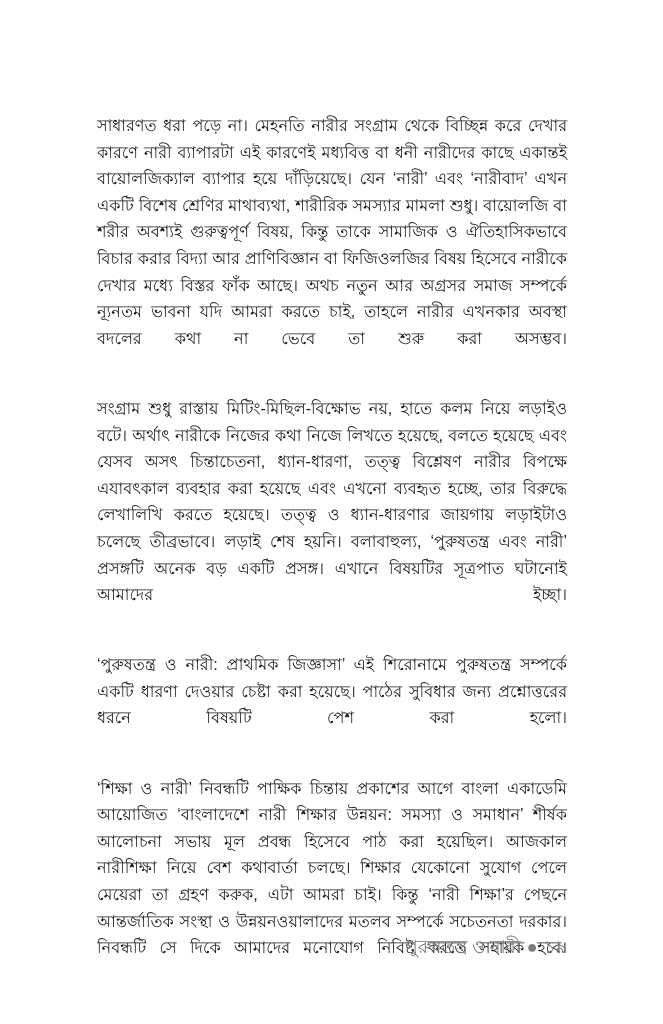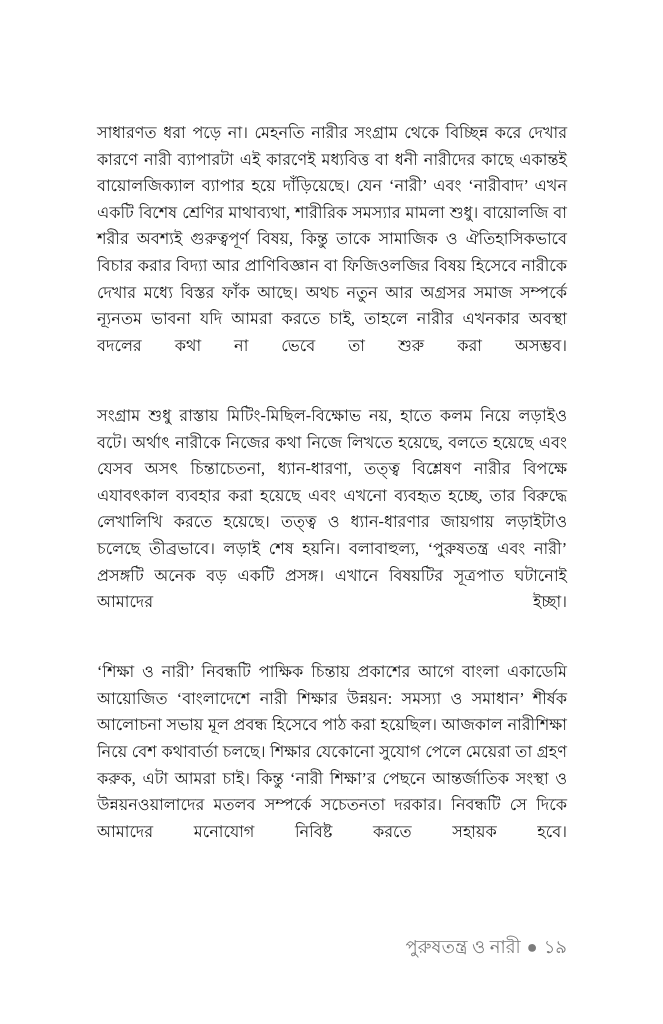--- a/index.html
+++ b/index.html
@@ -23,28 +23,28 @@
   }
 
   #text-block {
     position: absolute;
     left: 97px;
     top: 112px;
     width: 470px;
   }
 
   .para {
-    margin: 8px 0 17px 0;
+    margin: 0 0 17px 0;
     padding: 0;
     text-align: justify;
     text-justify: inter-word;
     font-size: 16.1px;
     line-height: 26.6px;
     color: #1a1a1a;
-    font-family: Liberation Serif, serif;
+    font-family: Liberation Sans, sans-serif;
     word-spacing: 0.02em;
     letter-spacing: 0;
     hyphens: none;
   }
 
   .para:last-of-type {
     margin-bottom: 0;
   }
 
   
@@ -76,20 +76,21 @@
   #footer .footer-page { color: #7b7b7b; }
 </style>
 </head>
 <body>
 
 <div id="page">
 
   <div id="text-block">
     <p class="para">সাধারণত ধরা পড়ে না। মেহনতি নারীর সংগ্রাম থেকে বিচ্ছিন্ন করে দেখার কারণে নারী ব্যাপারটা এই কারণেই মধ্যবিত্ত বা ধনী নারীদের কাছে একান্তই বায়োলজিক্যাল ব্যাপার হয়ে দাঁড়িয়েছে। যেন ‘নারী’ এবং ‘নারীবাদ’ এখন একটি বিশেষ শ্রেণির মাথাব্যথা, শারীরিক সমস্যার মামলা শুধু। বায়োলজি বা শরীর অবশ্যই গুরুত্বপূর্ণ বিষয়, কিন্তু তাকে সামাজিক ও ঐতিহাসিকভাবে বিচার করার বিদ্যা আর প্রাণিবিজ্ঞান বা ফিজিওলজির বিষয় হিসেবে নারীকে দেখার মধ্যে বিস্তর ফাঁক আছে। অথচ নতুন আর অগ্রসর সমাজ সম্পর্কে ন্যূনতম ভাবনা যদি আমরা করতে চাই, তাহলে নারীর এখনকার অবস্থা বদলের কথা না ভেবে তা শুরু করা অসম্ভব।</p>
     <p class="para">সংগ্রাম শুধু রাস্তায় মিটিং-মিছিল-বিক্ষোভ নয়, হাতে কলম নিয়ে লড়াইও বটে। অর্থাৎ নারীকে নিজের কথা নিজে লিখতে হয়েছে, বলতে হয়েছে এবং যেসব অসৎ চিন্তাচেতনা, ধ্যান-ধারণা, তত্ত্ব বিশ্লেষণ নারীর বিপক্ষে এযাবৎকাল ব্যবহার করা হয়েছে এবং এখনো ব্যবহৃত হচ্ছে, তার বিরুদ্ধে লেখালিখি করতে হয়েছে। তত্ত্ব ও ধ্যান-ধারণার জায়গায় লড়াইটাও চলেছে তীব্রভাবে। লড়াই শেষ হয়নি। বলাবাহুল্য, ‘পুরুষতন্ত্র এবং নারী’ প্রসঙ্গটি অনেক বড় একটি প্রসঙ্গ। এখানে বিষয়টির সূত্রপাত ঘটানোই আমাদের ইচ্ছা।</p>
+    <p class="para">‘পুরুষতন্ত্র ও নারী: প্রাথমিক জিজ্ঞাসা’ এই শিরোনামে পুরুষতন্ত্র সম্পর্কে একটি ধারণা দেওয়ার চেষ্টা করা হয়েছে। পাঠের সুবিধার জন্য প্রশ্নোত্তরের ধরনে বিষয়টি পেশ করা হলো।</p>
     <p class="para">‘শিক্ষা ও নারী’ নিবন্ধটি পাক্ষিক চিন্তায় প্রকাশের আগে বাংলা একাডেমি আয়োজিত ‘বাংলাদেশে নারী শিক্ষার উন্নয়ন: সমস্যা ও সমাধান’ শীর্ষক আলোচনা সভায় মূল প্রবন্ধ হিসেবে পাঠ করা হয়েছিল। আজকাল নারীশিক্ষা নিয়ে বেশ কথাবার্তা চলছে। শিক্ষার যেকোনো সুযোগ পেলে মেয়েরা তা গ্রহণ করুক, এটা আমরা চাই। কিন্তু ‘নারী শিক্ষা’র পেছনে আন্তর্জাতিক সংস্থা ও উন্নয়নওয়ালাদের মতলব সম্পর্কে সচেতনতা দরকার। নিবন্ধটি সে দিকে আমাদের মনোযোগ নিবিষ্ট করতে সহায়ক হবে।</p>
   </div>
 
   <div id="footer">
     <span class="footer-title">পুরুষতন্ত্র ও নারী</span><span class="footer-sep">●</span><span class="footer-page">১৯</span>
   </div>
 
 </div>
 
 </body></html>

